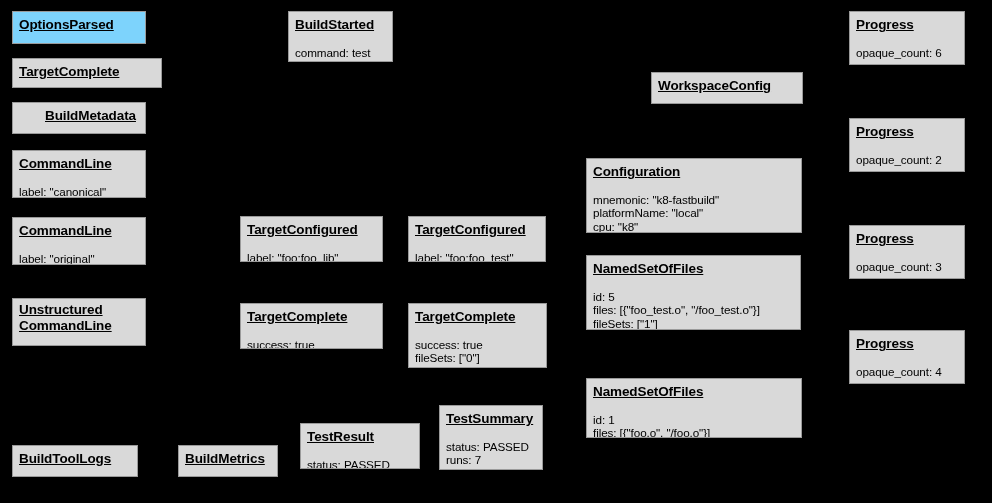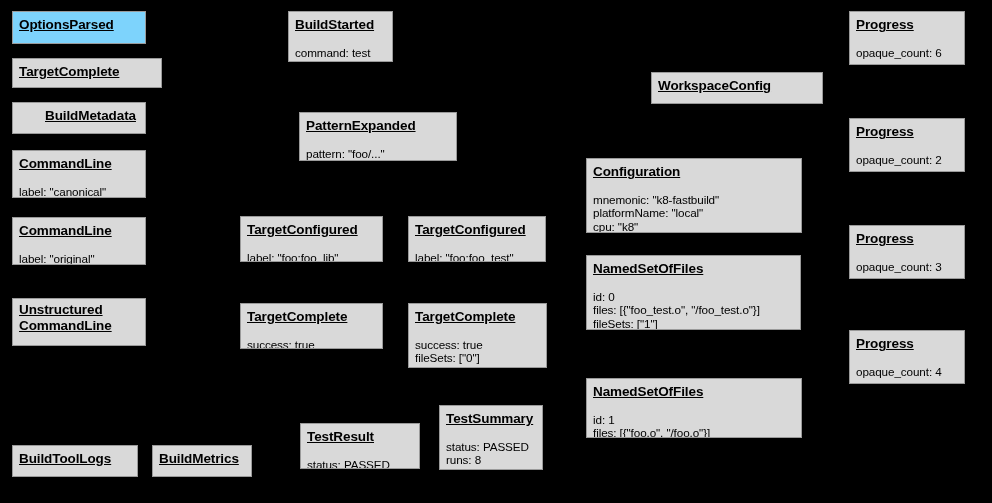--- a/index.html
+++ b/index.html
@@ -58,55 +58,52 @@
     <div class="node" style="left: 12px; top: 102px; width: 134px; height: 32px; background: rgb(217, 217, 217); border-color: rgb(154, 154, 154); color: rgb(0, 0, 0); padding-left: 32px;"><div class="node-title">BuildMetadata</div></div>
     <div class="node" style="left: 12px; top: 150px; width: 134px; height: 48px; background: rgb(217, 217, 217); border-color: rgb(154, 154, 154); color: rgb(0, 0, 0);"><div class="node-title">CommandLine</div><div class="node-fields">
         <span class="node-field">label: "canonical"</span>
       </div></div>
     <div class="node" style="left: 12px; top: 217px; width: 134px; height: 48px; background: rgb(217, 217, 217); border-color: rgb(154, 154, 154); color: rgb(0, 0, 0);"><div class="node-title">CommandLine</div><div class="node-fields">
         <span class="node-field">label: "original"</span>
       </div></div>
     <div class="node" style="left: 12px; top: 285px; width: 134px; height: 48px; background: rgb(217, 217, 217); border-color: rgb(154, 154, 154); color: rgb(0, 0, 0); margin-top: 13px;"><div class="node-title">Unstructured
 CommandLine</div></div>
     <div class="node" style="left: 12px; top: 445px; width: 126px; height: 32px; background: rgb(217, 217, 217); border-color: rgb(154, 154, 154); color: rgb(0, 0, 0);"><div class="node-title">BuildToolLogs</div></div>
-    <div class="node" style="left: 152px; top: 445px; width: 100px; height: 32px; background: rgb(217, 217, 217); border-color: rgb(154, 154, 154); color: rgb(0, 0, 0);"><div class="node-title">BuildMetrics</div></div>
+    <div class="node" style="left: 178px; top: 445px; width: 100px; height: 32px; background: rgb(217, 217, 217); border-color: rgb(154, 154, 154); color: rgb(0, 0, 0);"><div class="node-title">BuildMetrics</div></div>
     <div class="node" style="left: 288px; top: 11px; width: 105px; height: 51px; background: rgb(217, 217, 217); border-color: rgb(154, 154, 154); color: rgb(0, 0, 0);"><div class="node-title">BuildStarted</div><div class="node-fields">
         <span class="node-field">command: test</span>
-      </div></div>
-    <div class="node" style="left: 299px; top: 112px; width: 158px; height: 49px; background: rgb(217, 217, 217); border-color: rgb(154, 154, 154); color: rgb(0, 0, 0);"><div class="node-title">PatternExpanded</div><div class="node-fields">
-        <span class="node-field">pattern: "foo/..."</span>
       </div></div>
     <div class="node" style="left: 240px; top: 216px; width: 143px; height: 46px; background: rgb(217, 217, 217); border-color: rgb(154, 154, 154); color: rgb(0, 0, 0);"><div class="node-title">TargetConfigured</div><div class="node-fields">
         <span class="node-field">label: "foo:foo_lib"</span>
       </div></div>
     <div class="node" style="left: 408px; top: 216px; width: 138px; height: 46px; background: rgb(217, 217, 217); border-color: rgb(154, 154, 154); color: rgb(0, 0, 0);"><div class="node-title">TargetConfigured</div><div class="node-fields">
         <span class="node-field">label: "foo:foo_test"</span>
       </div></div>
     <div class="node" style="left: 240px; top: 303px; width: 143px; height: 46px; background: rgb(217, 217, 217); border-color: rgb(154, 154, 154); color: rgb(0, 0, 0);"><div class="node-title">TargetComplete</div><div class="node-fields">
         <span class="node-field">success: true</span>
       </div></div>
     <div class="node" style="left: 408px; top: 303px; width: 139px; height: 65px; background: rgb(217, 217, 217); border-color: rgb(154, 154, 154); color: rgb(0, 0, 0);"><div class="node-title">TargetComplete</div><div class="node-fields">
         <span class="node-field">success: true</span>
         <span class="node-field">fileSets: ["0"]</span>
       </div></div>
     <div class="node" style="left: 300px; top: 423px; width: 120px; height: 46px; background: rgb(217, 217, 217); border-color: rgb(154, 154, 154); color: rgb(0, 0, 0);"><div class="node-title">TestResult</div><div class="node-fields">
         <span class="node-field">status: PASSED</span>
       </div></div>
     <div class="node" style="left: 439px; top: 405px; width: 104px; height: 65px; background: rgb(217, 217, 217); border-color: rgb(154, 154, 154); color: rgb(0, 0, 0);"><div class="node-title">TestSummary</div><div class="node-fields">
         <span class="node-field">status: PASSED</span>
-        <span class="node-field">runs: 8</span>
+        <span class="node-field">runs: 7</span>
       </div></div>
-    <div class="node" style="left: 651px; top: 72px; width: 172px; height: 32px; background: rgb(217, 217, 217); border-color: rgb(154, 154, 154); color: rgb(0, 0, 0);"><div class="node-title">WorkspaceConfig</div></div>
+    <div class="node" style="left: 651px; top: 72px; width: 152px; height: 32px; background: rgb(217, 217, 217); border-color: rgb(154, 154, 154); color: rgb(0, 0, 0);"><div class="node-title">WorkspaceConfig</div></div>
     <div class="node" style="left: 586px; top: 158px; width: 216px; height: 75px; background: rgb(217, 217, 217); border-color: rgb(154, 154, 154); color: rgb(0, 0, 0);"><div class="node-title">Configuration</div><div class="node-fields">
         <span class="node-field">mnemonic: "k8-fastbuild"</span>
         <span class="node-field">platformName: "local"</span>
         <span class="node-field">cpu: "k8"</span>
       </div></div>
     <div class="node" style="left: 586px; top: 255px; width: 215px; height: 75px; background: rgb(217, 217, 217); border-color: rgb(154, 154, 154); color: rgb(0, 0, 0);"><div class="node-title">NamedSetOfFiles</div><div class="node-fields">
-        <span class="node-field">id: 0</span>
+        <span class="node-field">id: 5</span>
         <span class="node-field">files: [{"foo_test.o", "/foo_test.o"}]</span>
         <span class="node-field">fileSets: ["1"]</span>
       </div></div>
     <div class="node" style="left: 586px; top: 378px; width: 216px; height: 60px; background: rgb(217, 217, 217); border-color: rgb(154, 154, 154); color: rgb(0, 0, 0);"><div class="node-title">NamedSetOfFiles</div><div class="node-fields">
         <span class="node-field">id: 1</span>
         <span class="node-field">files: [{"foo.o", "/foo.o"}]</span>
       </div></div>
     <div class="node" style="left: 849px; top: 11px; width: 116px; height: 54px; background: rgb(217, 217, 217); border-color: rgb(154, 154, 154); color: rgb(0, 0, 0);"><div class="node-title">Progress</div><div class="node-fields">
         <span class="node-field">opaque_count: 6</span>
       </div></div>

